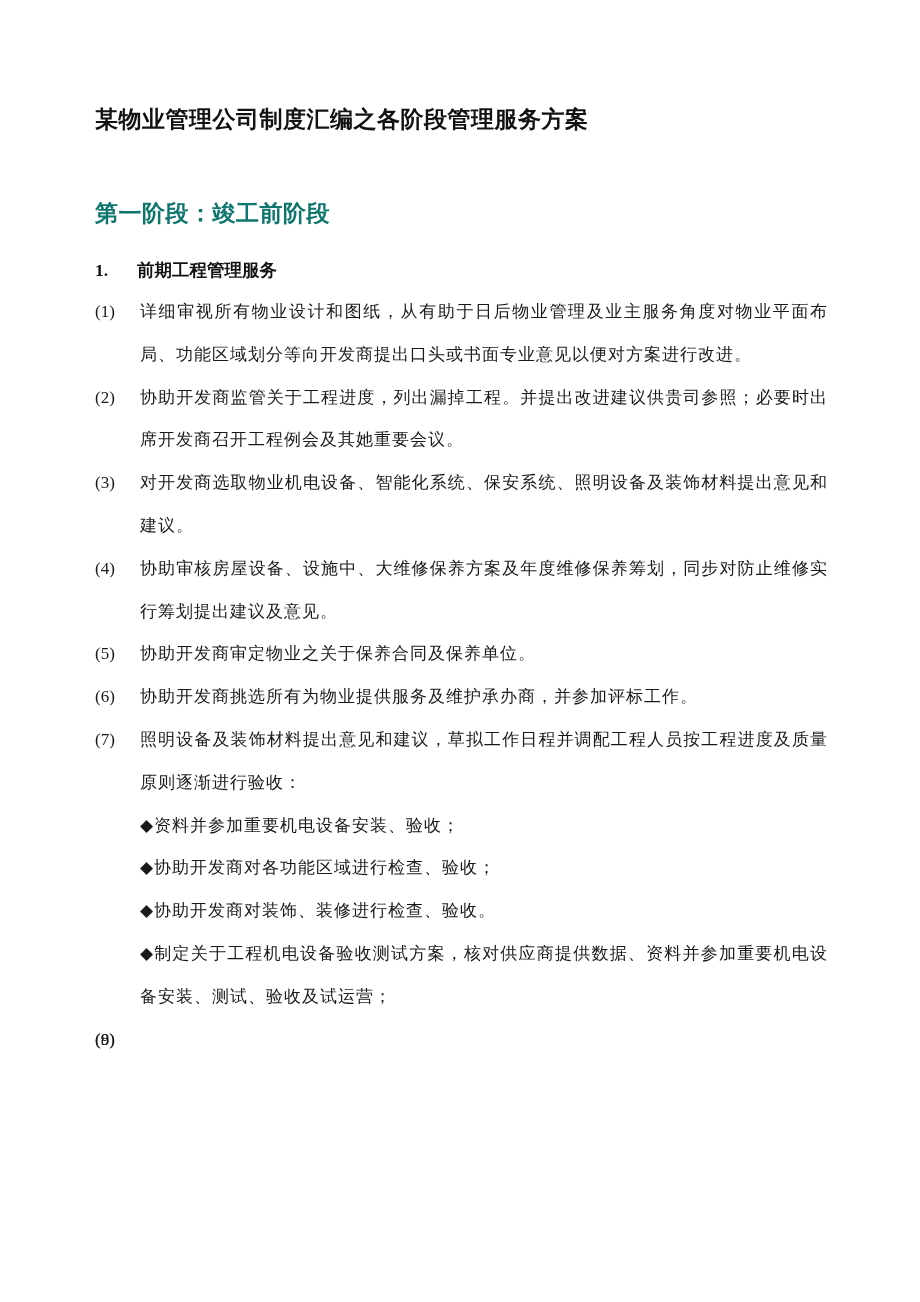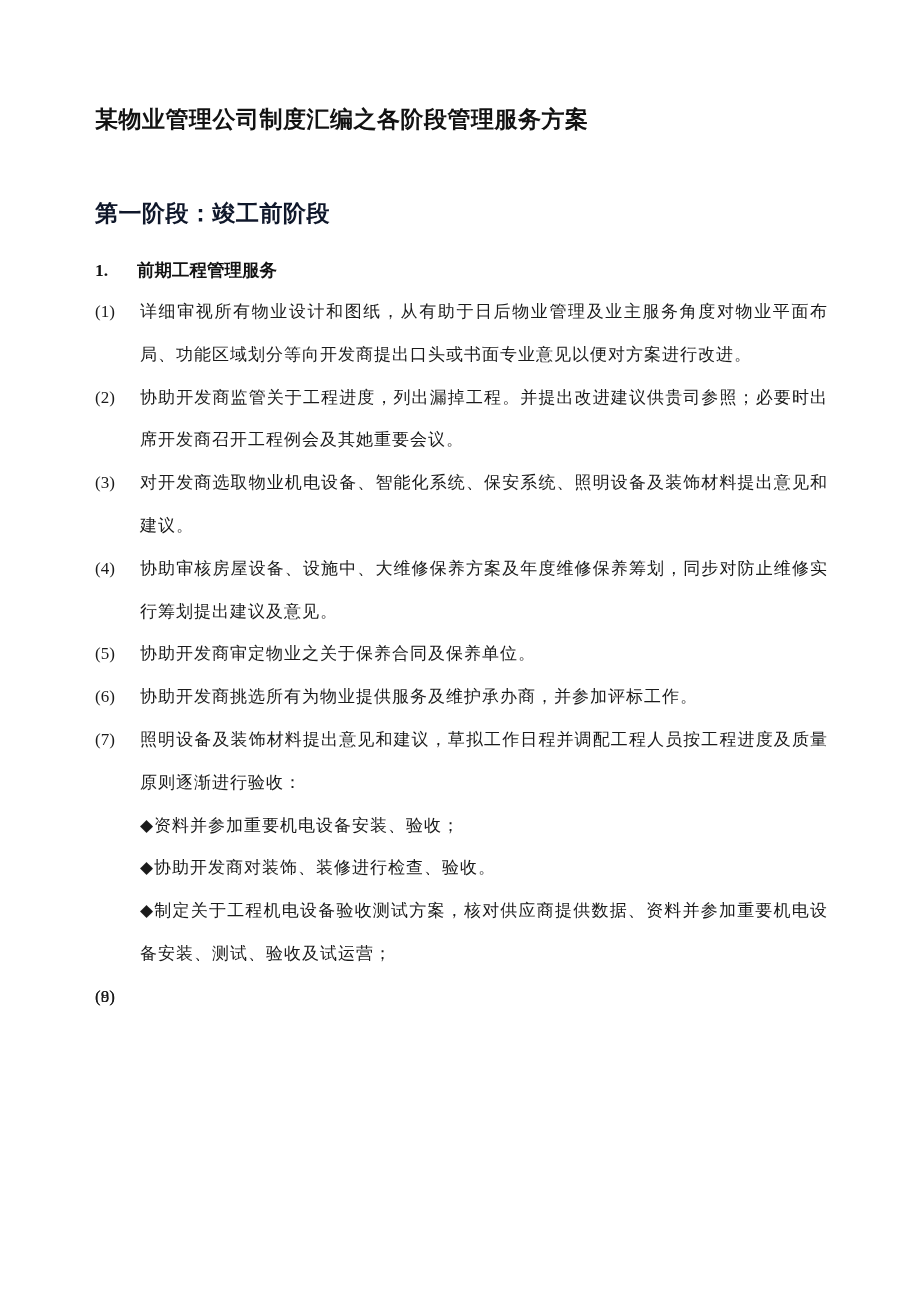--- a/index.html
+++ b/index.html
@@ -31,21 +31,21 @@
     text-align: left;
     color: #121212;
   }
   .stage-heading {
     margin: 57px 0 0 0;
     font-size: 23px;
     font-weight: bold;
     line-height: 36px;
     letter-spacing: 0.5px;
     text-align: left;
-    color: #0f172a;
+    color: #0f766e;
   }
   .section-heading {
     position: relative;
     margin-top: 26px;
     padding-left: 42px;
     font-size: 17.5px;
     font-weight: bold;
     line-height: 24px;
     color: #121212;
   }
@@ -125,20 +125,23 @@
 
     <div class="item">
       <span class="item-num">(7)</span>
       <span class="item-text">照明设备及装饰材料提出意见和建议，草拟工作日程并调配工程人员按工程进度及质量原则逐渐进行验收：</span>
     </div>
 
     <div class="item bullet">
       <span class="bullet-marker">◆</span><span class="item-text">资料并参加重要机电设备安装、验收；</span>
     </div>
 
+    <div class="item bullet">
+      <span class="bullet-marker">◆</span><span class="item-text">协助开发商对各功能区域进行检查、验收；</span>
+    </div>
 
     <div class="item bullet">
       <span class="bullet-marker">◆</span><span class="item-text">协助开发商对装饰、装修进行检查、验收。</span>
     </div>
 
     <div class="item bullet">
       <span class="bullet-marker">◆</span><span class="item-text">制定关于工程机电设备验收测试方案，核对供应商提供数据、资料并参加重要机电设备安装、测试、验收及试运营；</span>
     </div>
 
     <div class="item">

